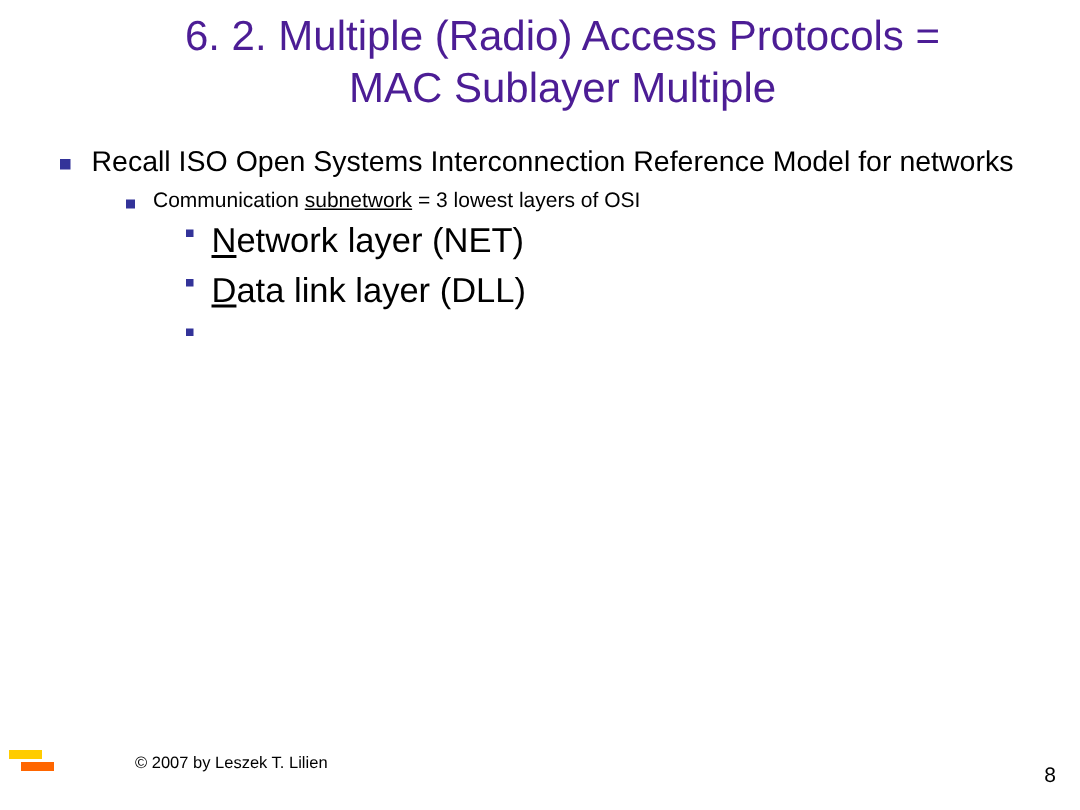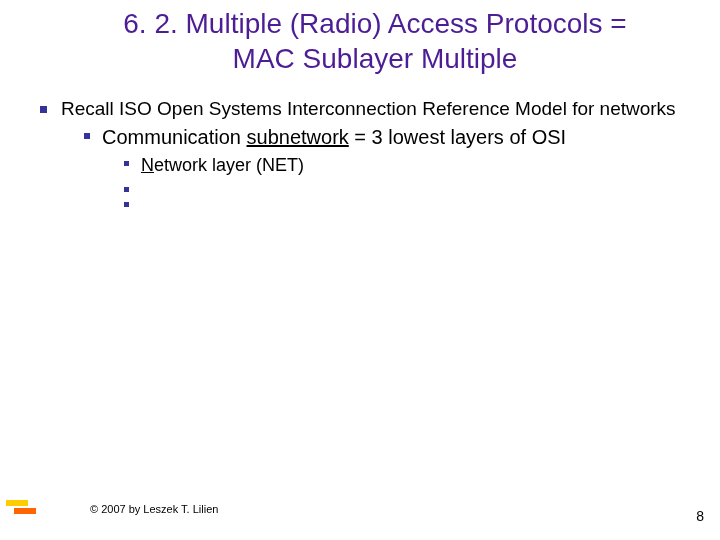--- a/index.html
+++ b/index.html
@@ -45,22 +45,22 @@
     margin-top: 10px;
     margin-right: 14px;
   }
   .sq.sm {
     width: 6px; height: 6px; flex: 0 0 6px; margin-top: 9px; margin-right: 12px;
   }
   .sq.xs {
     width: 5px; height: 5px; flex: 0 0 5px; margin-top: 8px; margin-right: 12px;
   }
   .lvl1 { margin-left: 0; }
-  .lvl2 { margin-left: 44px; font-size: 20px; }
-  .lvl3 { margin-left: 84px; font-size: 18px; }
+  .lvl2 { margin-left: 44px; font-size: 14px; }
+  .lvl3 { margin-left: 84px; font-size: 23px; }
   .accent-deco {
     position: absolute;
     left: 4px;
     bottom: 20px;
     width: 34px;
     height: 20px;
   }
   .accent-deco .bar1 {
     position: absolute; left: 2px; top: 0; width: 22px; height: 6px; background: #ffcc00;
   }
@@ -109,20 +109,23 @@
 
     <div class="bul lvl3">
       <div class="sq xs"></div>
       <div>
         <span class="u">N</span><span>etwork layer (NET)</span>
       </div>
     </div>
 
     <div class="bul lvl3">
       <div class="sq xs"></div>
+      <div>
+        <span class="u">D</span><span>ata link layer (DLL)</span>
+      </div>
     </div>
 
     <div class="bul lvl3">
       <div class="sq xs"></div>
     </div>
 
   </div>
 
   <div class="accent-deco">
     <div class="bar1"></div>

